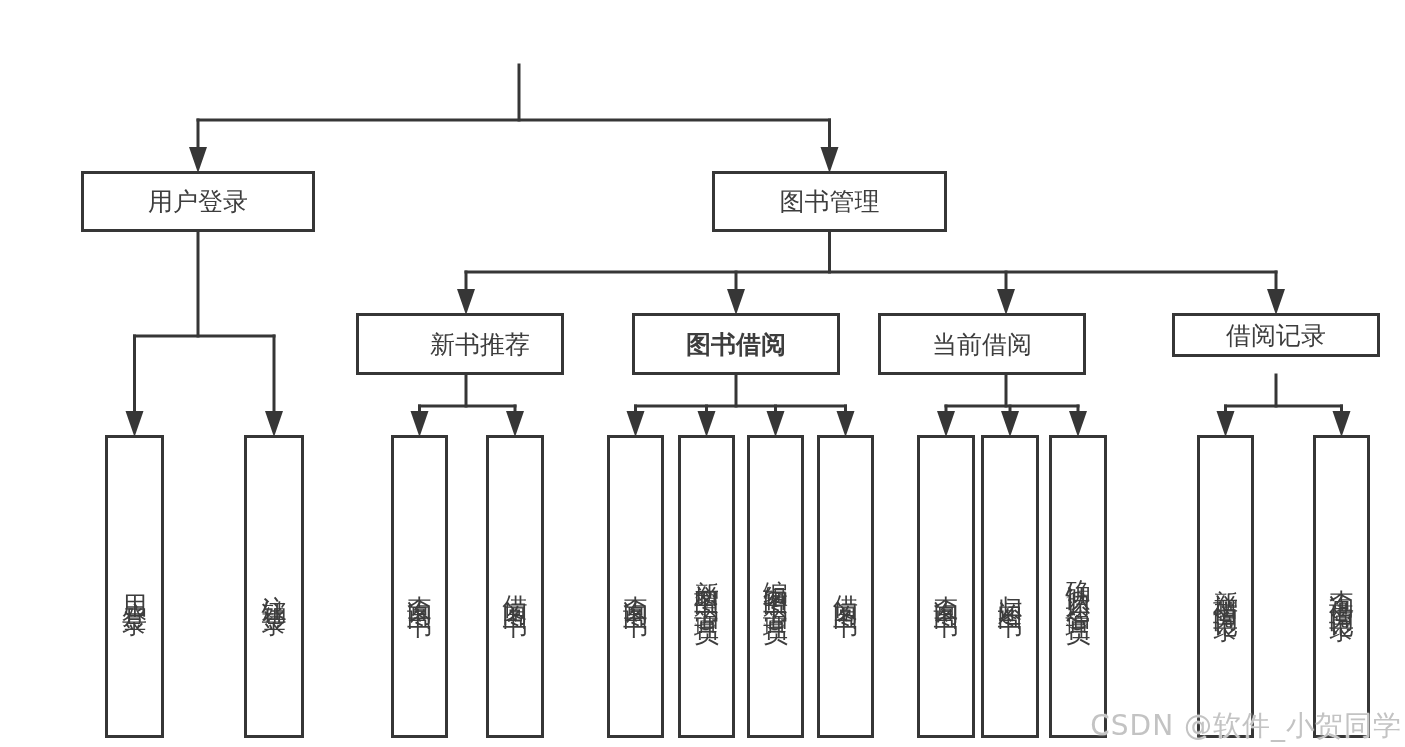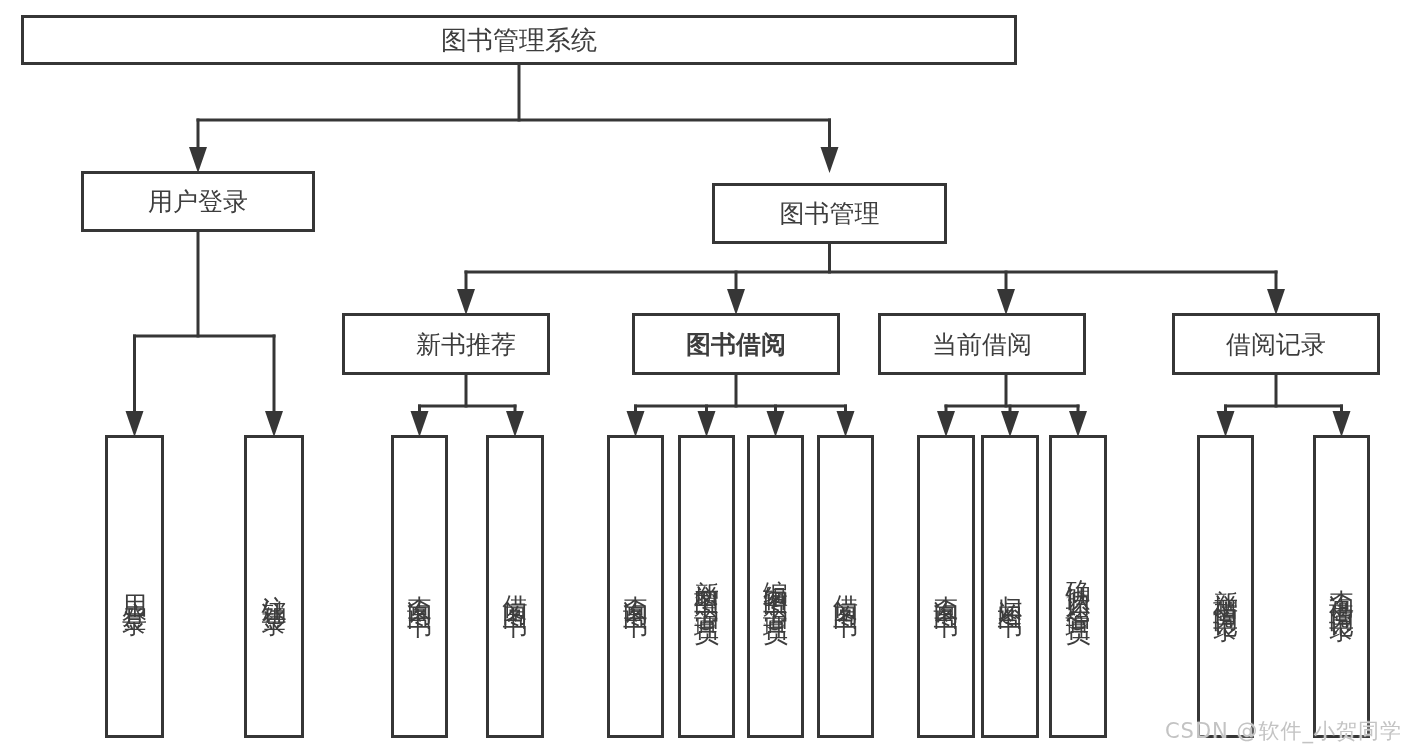--- a/index.html
+++ b/index.html
@@ -29,21 +29,21 @@
   .node.v {
     writing-mode: vertical-rl;
     font-size: 25px;
     letter-spacing: 6px;
     white-space: nowrap;
   }
   .watermark {
     position: absolute;
     right: 3px;
     bottom: 2px;
-    font-size: 21px;
+    font-size: 28px;
     color: #c3c3c3;
     text-shadow: 0 0 2px #ffffff, 0 0 1px #ffffff;
     letter-spacing: 1px;
     pointer-events: none;
   }
 </style>
 </head>
 <body>
 
 <div id="canvas">
@@ -95,29 +95,28 @@
       <line x1="1078" y1="406" x2="1078" y2="415" stroke="#363636" stroke-width="3" stroke-linecap="square"></line>
       <polygon points="1069,411 1087,411 1078,437" fill="#363636"></polygon>
       <line x1="1276" y1="375" x2="1276" y2="406" stroke="#363636" stroke-width="3" stroke-linecap="square"></line>
       <line x1="1225.5" y1="406" x2="1341.5" y2="406" stroke="#363636" stroke-width="3" stroke-linecap="square"></line>
       <line x1="1225.5" y1="406" x2="1225.5" y2="415" stroke="#363636" stroke-width="3" stroke-linecap="square"></line>
       <polygon points="1216.5,411 1234.5,411 1225.5,437" fill="#363636"></polygon>
       <line x1="1341.5" y1="406" x2="1341.5" y2="415" stroke="#363636" stroke-width="3" stroke-linecap="square"></line>
       <polygon points="1332.5,411 1350.5,411 1341.5,437" fill="#363636"></polygon>
     </svg>
 
-  <div class="node h1" style="left: 21px; top: 15px; width: 996px; height: 50px;">图书管理系统</div>
 
   <div class="node h2" style="left: 81px; top: 171px; width: 234px; height: 61px;">用户登录</div>
-  <div class="node h2" style="left: 712px; top: 183px; width: 235px; height: 61px;">图书管理</div>
+  <div class="node h2" style="left: 712px; top: 171px; width: 235px; height: 61px;">图书管理</div>
 
-  <div class="node h2" style="left: 342px; top: 313px; width: 208px; height: 62px; padding-left: 40px;">新书推荐</div>
+  <div class="node h2" style="left: 356px; top: 313px; width: 208px; height: 62px; padding-left: 40px;">新书推荐</div>
   <div class="node h2" style="left: 632px; top: 313px; width: 208px; height: 62px; font-weight: bold;">图书借阅</div>
   <div class="node h2" style="left: 878px; top: 313px; width: 208px; height: 62px;">当前借阅</div>
-  <div class="node h2" style="left: 1172px; top: 313px; width: 208px; height: 62px;">借阅记录</div>
+  <div class="node h2" style="left: 1172px; top: 313px; width: 208px; height: 44px;">借阅记录</div>
 
   <div class="node v" style="left: 105px; top: 435px; width: 59px; height: 303px;">用户登录</div>
   <div class="node v" style="left: 244px; top: 435px; width: 60px; height: 303px;">注销登录</div>
   <div class="node v" style="left: 391px; top: 435px; width: 57px; height: 303px;">查询图书</div>
   <div class="node v" style="left: 486px; top: 435px; width: 58px; height: 303px;">借阅图书</div>
   <div class="node v" style="left: 607px; top: 435px; width: 57px; height: 303px;">查询图书</div>
   <div class="node v" style="left: 678px; top: 435px; width: 57px; height: 303px;">新增图书（管理员）</div>
   <div class="node v" style="left: 747px; top: 435px; width: 57px; height: 303px;">编辑图书（管理员）</div>
   <div class="node v" style="left: 817px; top: 435px; width: 57px; height: 303px;">借阅图书</div>
   <div class="node v" style="left: 917px; top: 435px; width: 58px; height: 303px;">查询图书</div>

